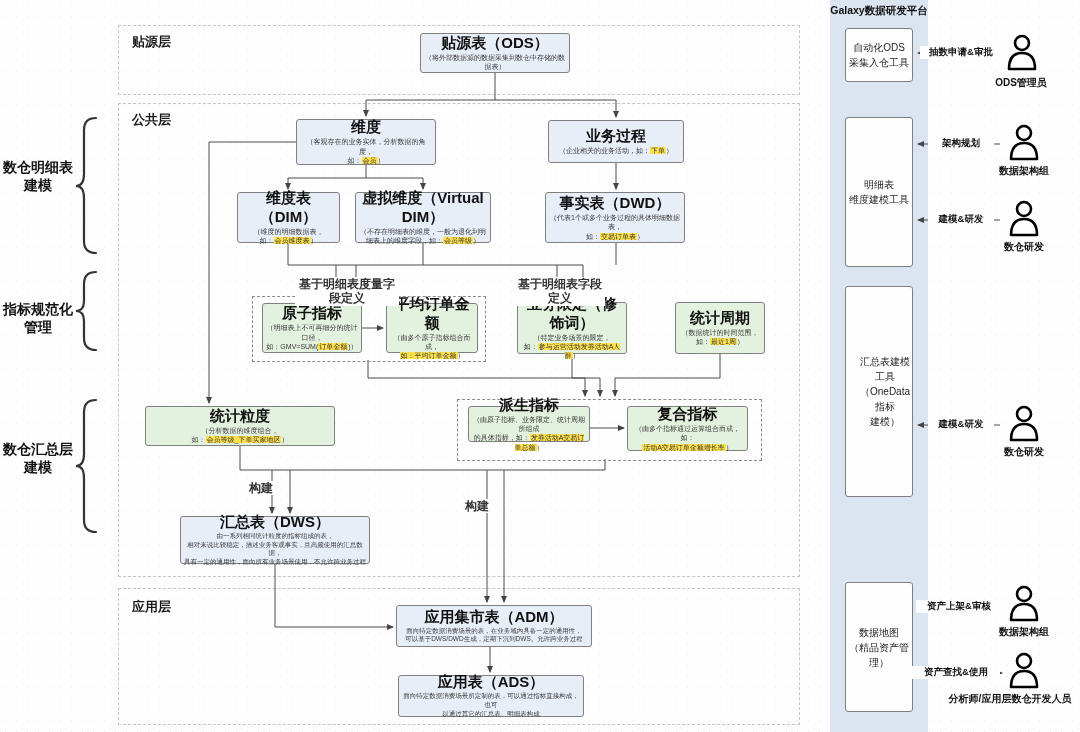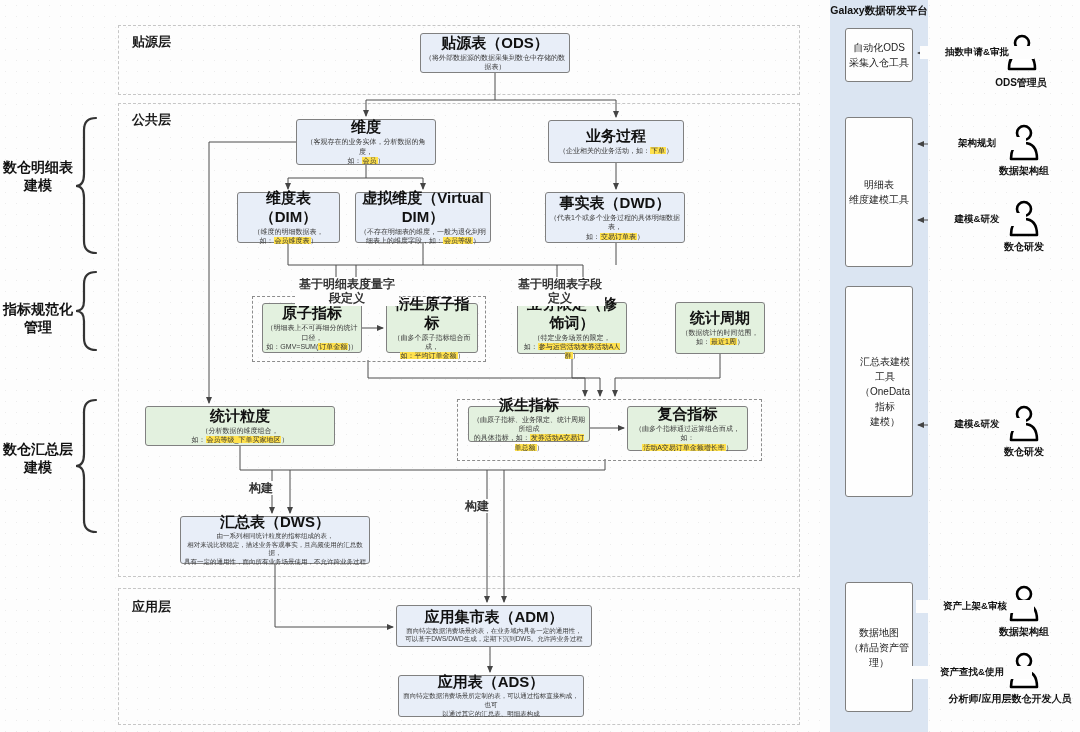--- a/index.html
+++ b/index.html
@@ -25,21 +25,21 @@
   mark{background:#ffe14d;color:#333;padding:0 1px;}
   .elabel{position:absolute;z-index:3;background:#fdfdfd;font-size:12px;color:#333;
           text-align:center;line-height:1.2;padding:0 2px;font-weight:bold;}
   .panel{position:absolute;left:830px;top:0;width:98px;height:732px;background:#dbe5f2;z-index:0;}
   .panel-title{position:absolute;left:830px;top:4px;width:98px;text-align:center;
                font-size:10.5px;font-weight:bold;color:#111;z-index:3;}
   .tool{position:absolute;left:845px;width:68px;background:#fefefe;border:1px solid #7f7f7f;
         border-radius:3px;z-index:2;display:flex;align-items:center;justify-content:center;
         text-align:center;font-size:10px;color:#222;line-height:1.5;white-space:pre-line;box-sizing:border-box;}
   .action{position:absolute;z-index:3;background:#fdfdfd;font-size:9.5px;font-weight:bold;
-          color:#111;text-align:center;padding:0 18px;}
+          color:#111;text-align:center;padding:0 2px;}
   .person{position:absolute;z-index:2;}
   .role{position:absolute;z-index:3;font-size:10px;font-weight:bold;color:#111;text-align:center;}
   .side-label{position:absolute;z-index:3;font-size:14px;font-weight:bold;color:#111;
               text-align:center;white-space:pre-line;line-height:1.3;}
 </style>
 </head>
 <body>
 
 <div class="canvas">
 
@@ -149,21 +149,21 @@
 如：</span><mark>交易订单表</mark><span>）</span></div>
   </div>
 
   <div class="box green" style="left:262px;top:303px;width:100px;height:50px;">
     <div class="bt">原子指标</div>
     <div class="bs"><span>（明细表上不可再细分的统计口径，
 如：GMV=SUM(</span><mark>订单金额</mark><span>)）</span></div>
   </div>
 
   <div class="box green" style="left:386px;top:303px;width:92px;height:50px;">
-    <div class="bt">衍生原子指标</div>
+    <div class="bt">平均订单金额</div>
     <div class="bs"><span>（由多个原子指标组合而成，
 </span><mark>如：平均订单金额</mark><span>）</span></div>
   </div>
 
   <div class="box green" style="left:517px;top:302px;width:110px;height:52px;">
     <div class="bt">业务限定（修饰词）</div>
     <div class="bs"><span>（特定业务场景的限定，
 如：</span><mark>参与运营活动发券活动A人群</mark><span>）</span></div>
   </div>
 

